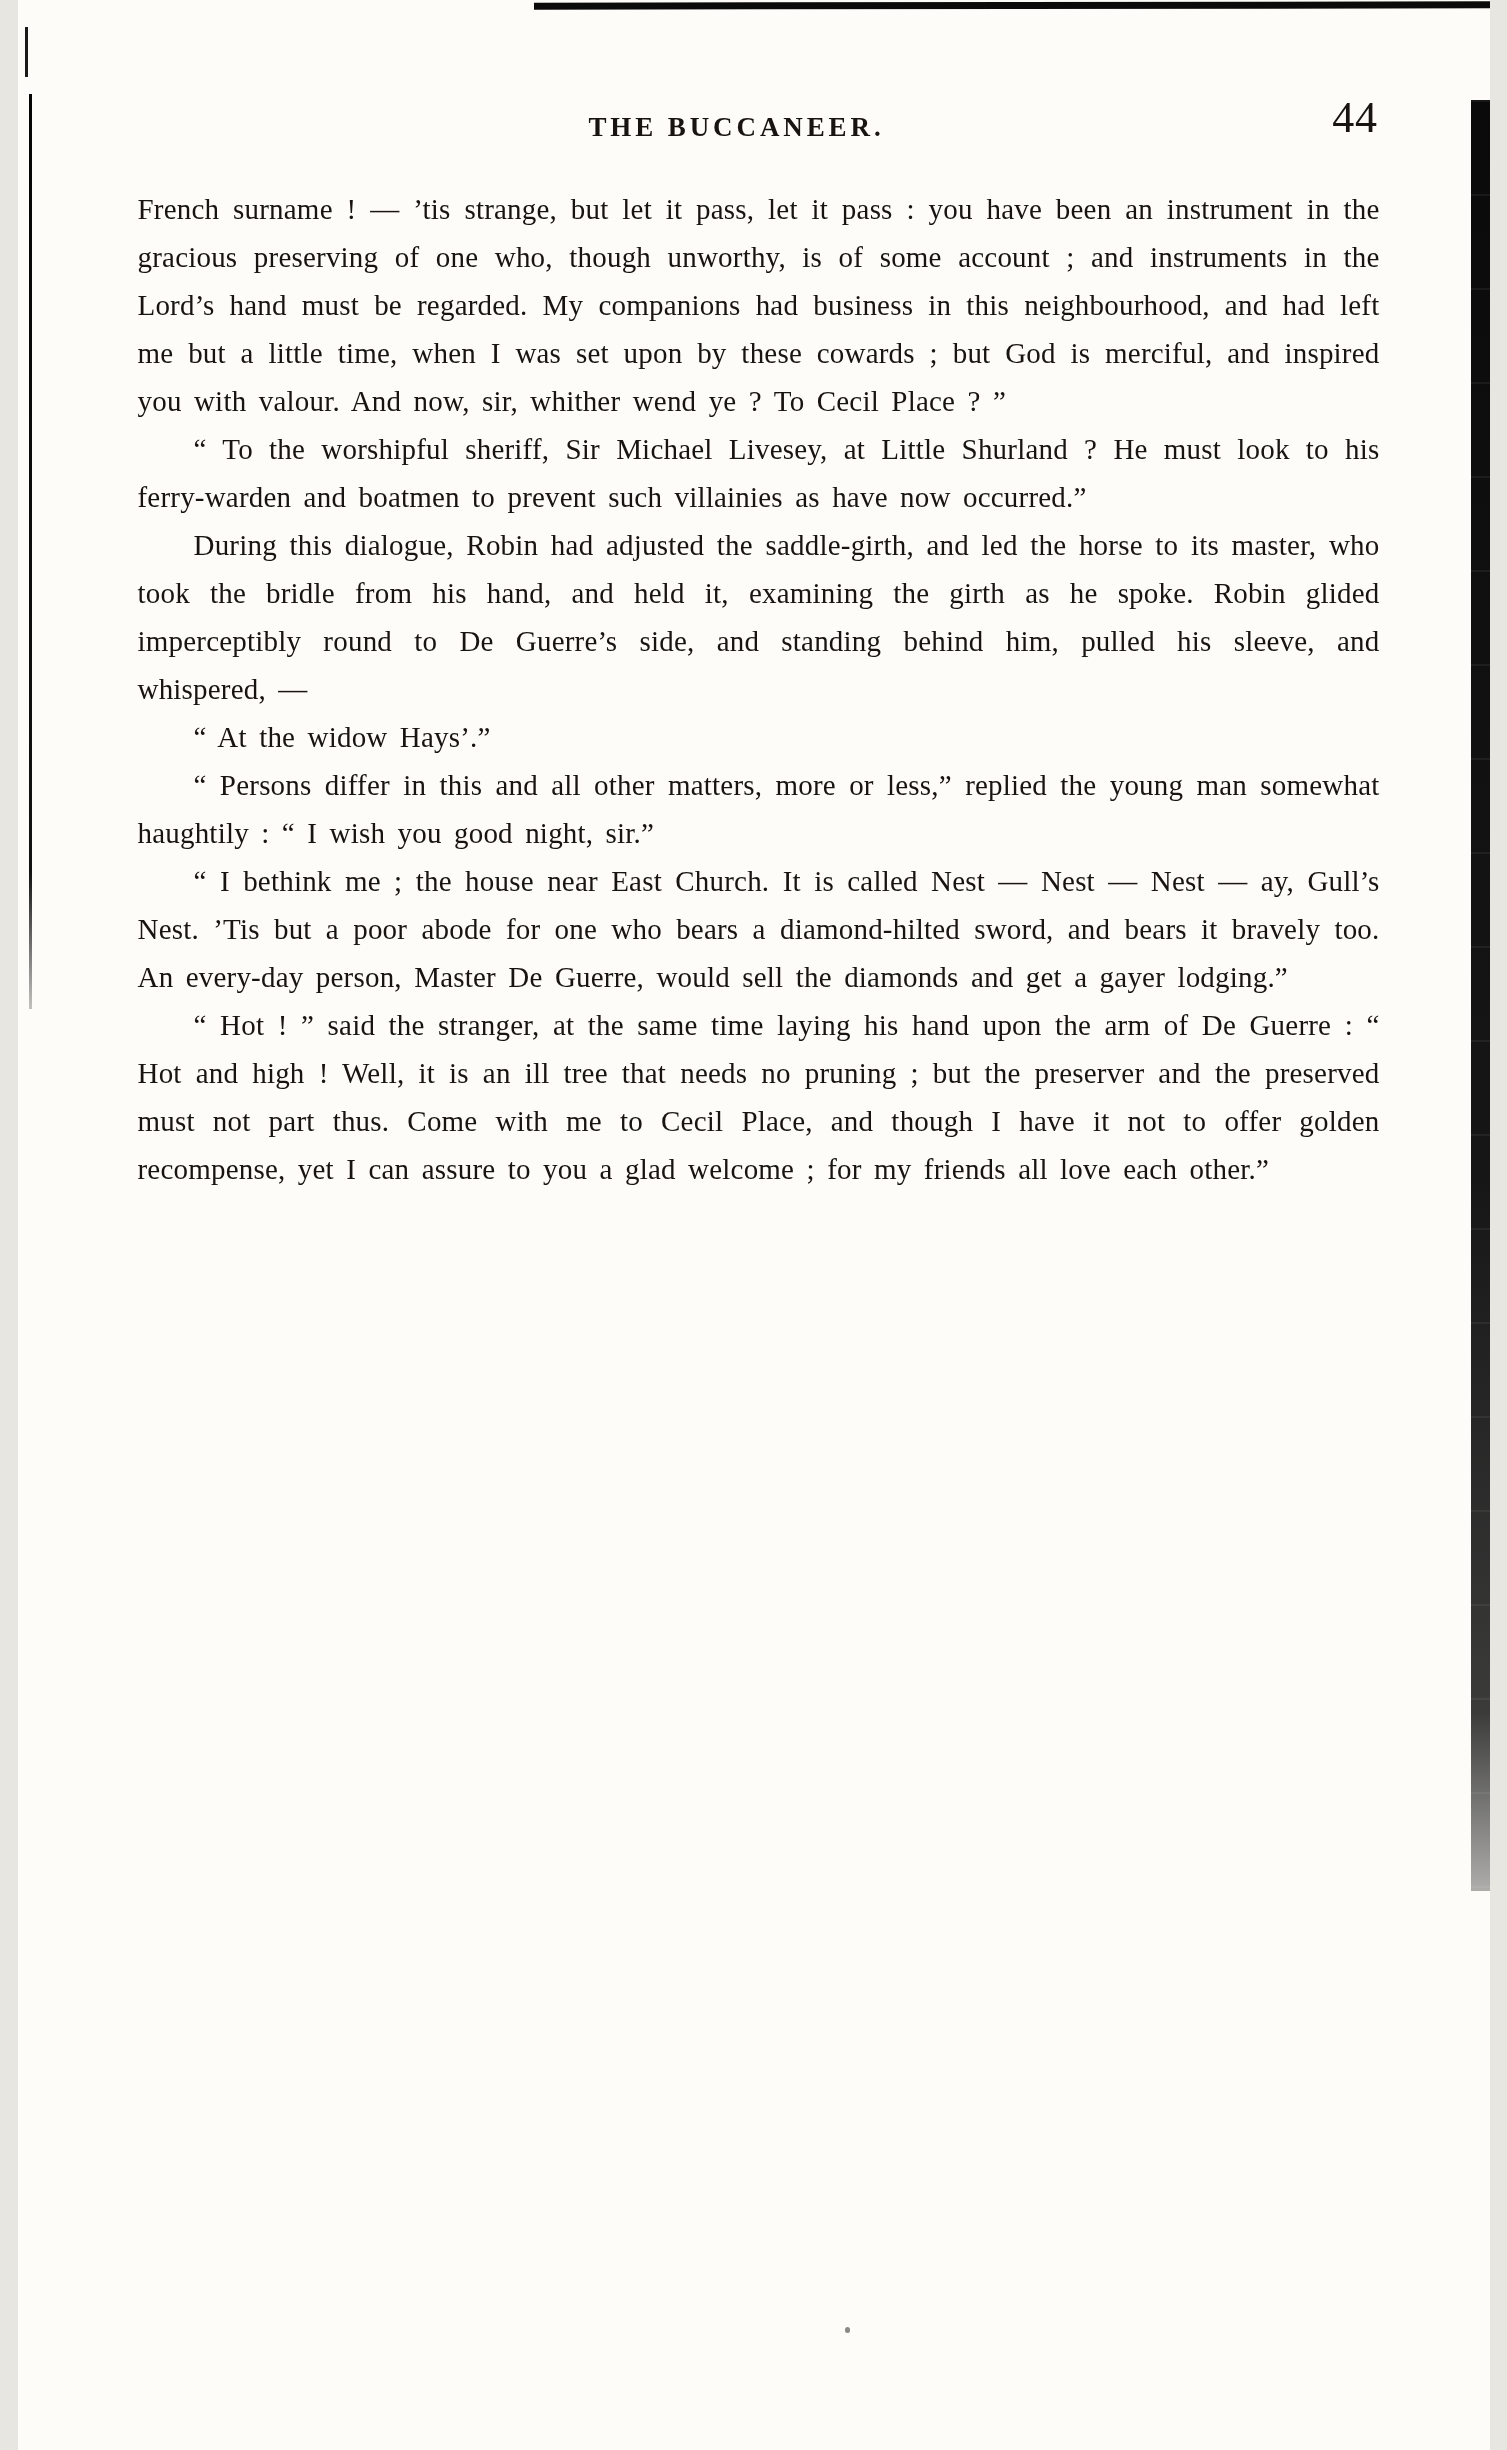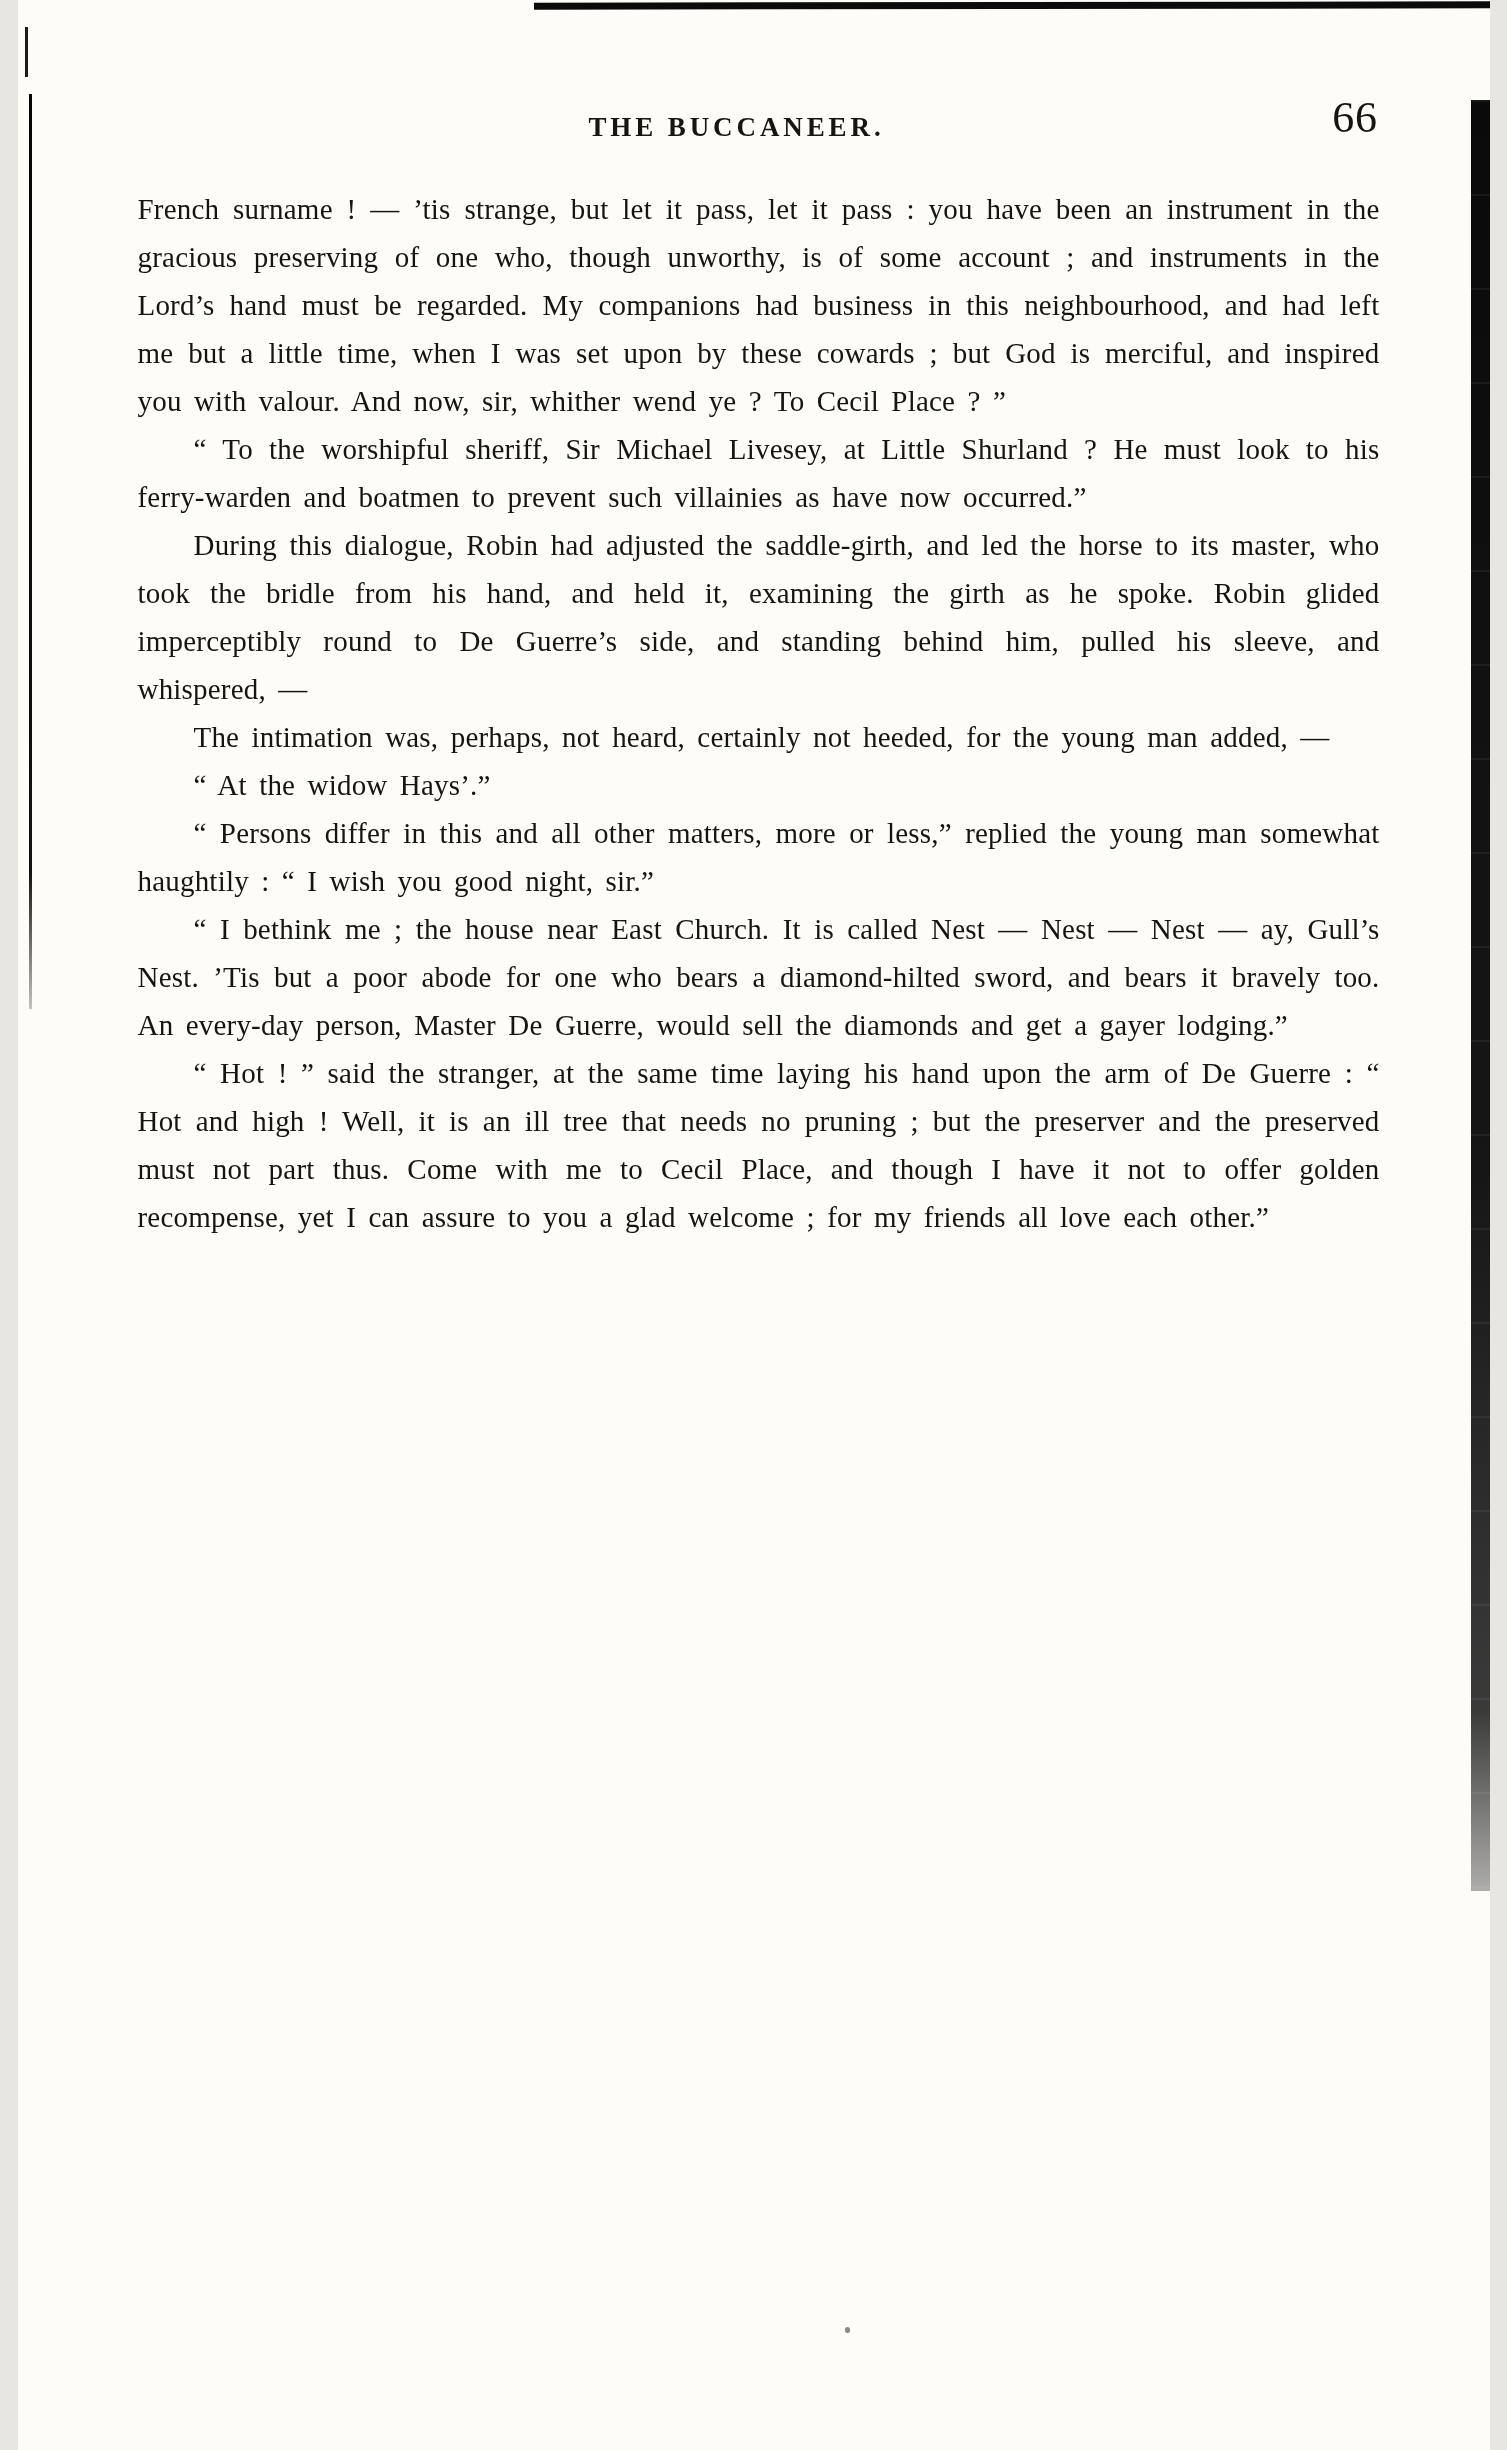--- a/index.html
+++ b/index.html
@@ -95,29 +95,28 @@
   <div class="artifact top-bar"></div>
   <div class="artifact left-mark-short"></div>
   <div class="artifact left-mark-long"></div>
   <div class="artifact right-strip"></div>
   <div class="artifact speck"></div>
 
   <div class="content">
 
     <div class="running-head">
       <div class="running-title">THE BUCCANEER.</div>
-      <div class="page-number">66</div>
+      <div class="page-number">44</div>
     </div>
 
     <div class="text-block">
 
     <p class="">French surname ! — ’tis strange, but let it pass, let it pass : you have been an instrument in the gracious preserving of one who, though unworthy, is of some account ; and instruments in the Lord’s hand must be regarded.  My companions had business in this neighbourhood, and had left me but a little time, when I was set upon by these cowards ; but God is merciful, and inspired you with valour.  And now, sir, whither wend ye ?   To Cecil Place ? ”</p>
         <p class="indent">“ To the worshipful sheriff, Sir Michael Livesey, at Little Shurland ?   He must look to his ferry-warden and boatmen to prevent such villainies as have now occurred.”</p>
         <p class="indent">During this dialogue, Robin had adjusted the saddle-girth, and led the horse to its master, who took the bridle from his hand, and held it, examining the girth as he spoke.   Robin glided imperceptibly round to De Guerre’s side, and standing behind him, pulled his sleeve, and whispered, —</p>
-        <p class="indent">The intimation was, perhaps, not heard, certainly not heeded, for the young man added, —</p>
         <p class="indent">“ At the widow Hays’.”</p>
         <p class="indent">“ Persons differ in this and all other matters, more or less,” replied the young man somewhat haughtily :  “ I wish you good night, sir.”</p>
         <p class="indent">“ I bethink me ;  the house near East Church.   It is called Nest — Nest — Nest — ay, Gull’s Nest.   ’Tis but a poor abode for one who bears a diamond-hilted sword, and bears it bravely too.   An every-day person, Master De Guerre, would sell the diamonds and get a gayer lodging.”</p>
         <p class="indent">“ Hot ! ” said the stranger, at the same time laying his hand upon the arm of De Guerre :  “ Hot and high !  Well, it is an ill tree that needs no pruning ; but the preserver and the preserved must not part thus.   Come with me to Cecil Place, and though I have it not to offer golden recompense, yet I can assure to you a glad welcome ;  for my friends all love each other.”</p>
       </div>
 
   </div>
 </div>
 
 

